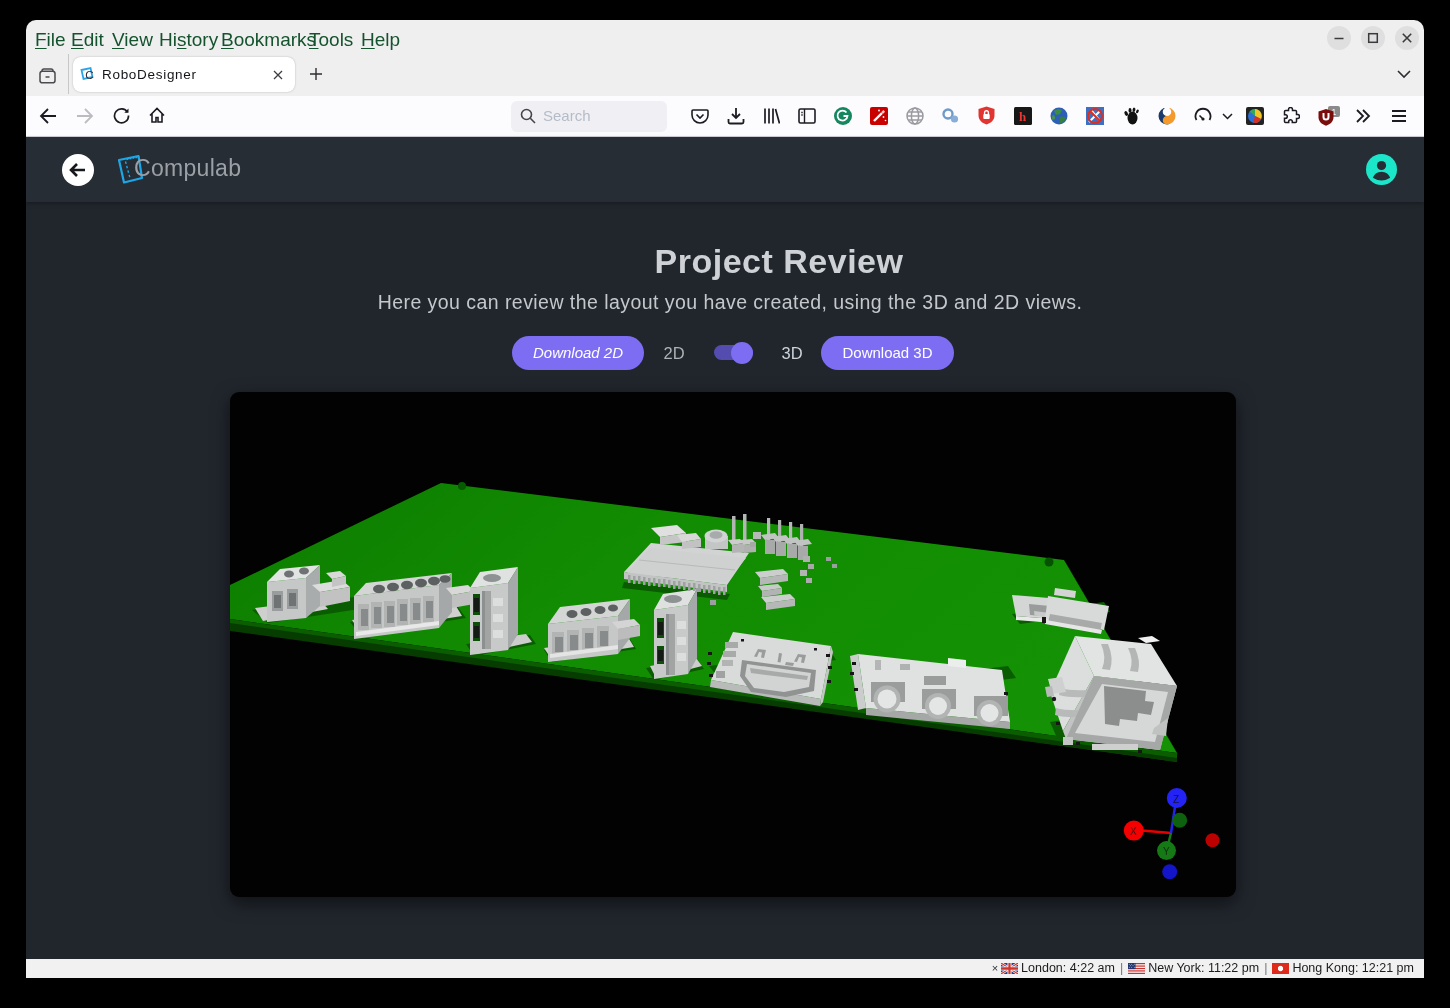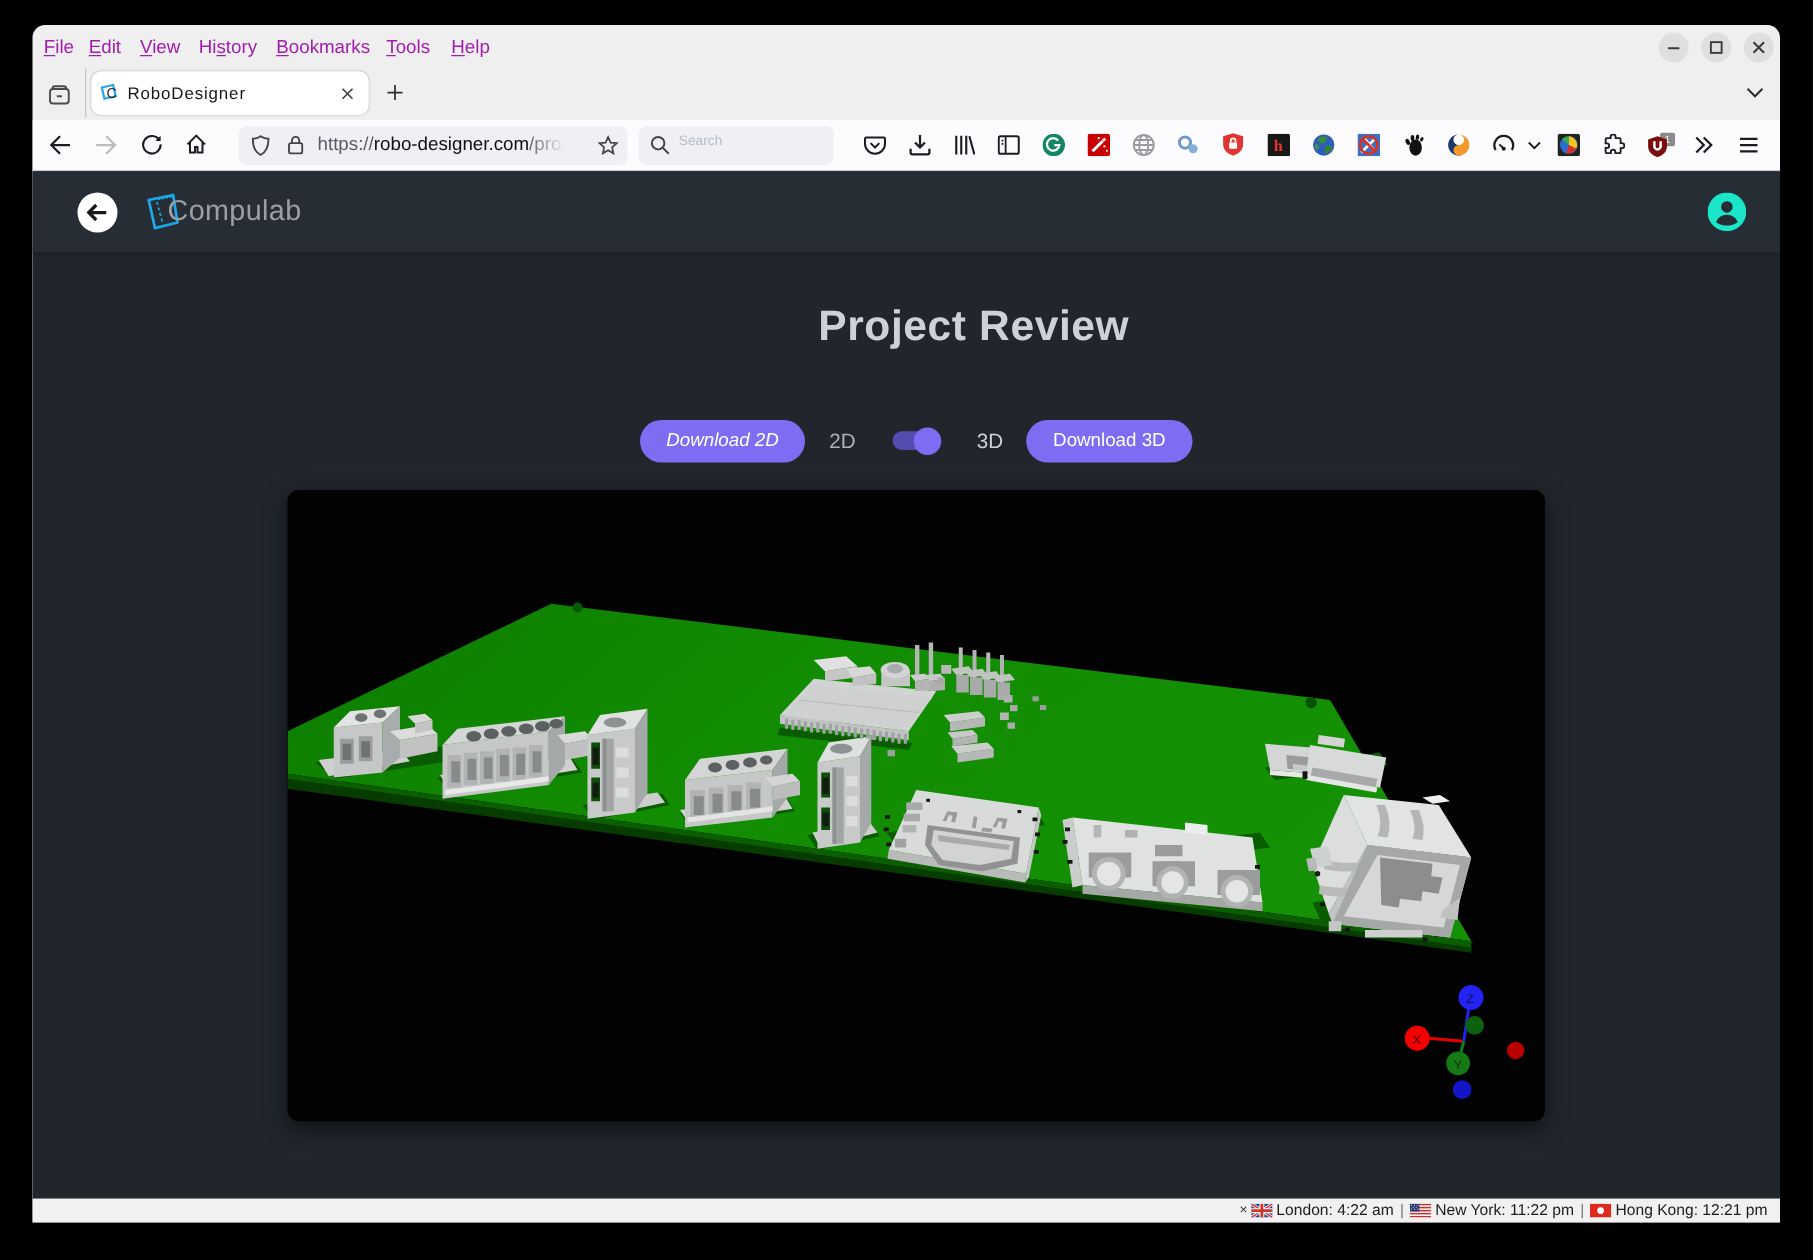--- a/index.html
+++ b/index.html
@@ -3,21 +3,21 @@
 <meta charset="utf-8">
 <style>
   * { margin:0; padding:0; box-sizing:border-box; }
   html,body { width:1450px; height:1008px; background:#000; overflow:hidden;
     font-family:"Liberation Sans", sans-serif; }
   .abs { position:absolute; }
   #win { position:absolute; left:26px; top:20px; width:1398px; height:958px;
     background:#f0eff0; border-radius:10px 10px 0 0; overflow:hidden; }
   
   #menubar { position:absolute; left:0; top:0; width:100%; height:32px; }
-  .menu { position:absolute; top:9px; font-size:15px; color:#a21caf; }
+  .menu { position:absolute; top:9px; font-size:19px; color:#14532d; }
   .menu u { text-decoration-thickness:1px; text-underline-offset:2px; }
   .winbtn { position:absolute; top:6px; width:24px; height:24px; border-radius:50%;
     background:#e0dfe0; color:#3a393c; text-align:center; }
   
   #tabstrip { position:absolute; left:0; top:32px; width:100%; height:44px; }
   #tab { position:absolute; left:47px; top:5px; width:222px; height:35px; background:#fff;
     border-radius:8px; box-shadow:0 0 2px rgba(0,0,0,.25); }
   #tabtitle { position:absolute; left:29px; top:10px; font-size:13.5px; color:#15141a; letter-spacing:0.7px; }
   
   #toolbar { position:absolute; left:0; top:76px; width:100%; height:41px; background:#fcfcfe;
@@ -97,39 +97,26 @@
     <svg class="abs" style="left:50px;top:12px" width="18" height="16" viewBox="0 0 18 16">
         <path d="M9 1l7 7-7 7M15.7 8H1" fill="none" stroke="#bcbcc0" stroke-width="1.8"></path>
       </svg>
     <svg class="abs" style="left:87px;top:11px" width="17" height="17" viewBox="0 0 17 17">
         <path d="M14.5 5.2A7 7 0 1 0 15.5 8.5" fill="none" stroke="#1c1b22" stroke-width="1.7"></path>
         <path d="M15.5 1.5v4.2h-4.2z" fill="#1c1b22"></path>
       </svg>
     <svg class="abs" style="left:122px;top:11px" width="18" height="17" viewBox="0 0 18 17">
         <path d="M2 8.5L9 1.5l7 7M4 7v8h4v-4.5h2V15h4V7" fill="none" stroke="#1c1b22" stroke-width="1.6"></path>
       </svg>
-    <div class="field" id="urlbar" style="left:165px; width:311px;">
-      <svg class="abs" style="left:10px;top:7px" width="15" height="17" viewBox="0 0 15 17">
-          <path d="M7.5 1C5.5 2.4 3.4 3 1.2 3c0 6 1.3 10.4 6.3 13 5-2.6 6.3-7 6.3-13C11.6 3 9.5 2.4 7.5 1z" fill="none" stroke="#45444a" stroke-width="1.5"></path>
-        </svg>
-      <svg class="abs" style="left:39px;top:7px" width="13" height="16" viewBox="0 0 13 16">
-          <rect x="1.2" y="6.5" width="10.6" height="8.2" rx="1.6" fill="none" stroke="#45444a" stroke-width="1.5"></rect>
-          <path d="M3.6 6.5V4.4a2.9 2.9 0 0 1 5.8 0v2.1" fill="none" stroke="#45444a" stroke-width="1.5"></path>
-        </svg>
-      <div class="abs" style="left:63px;top:6px;font-size:15px;color:#5b5b66;white-space:nowrap">https://<span style="color:#0f0f12">robo-designer.com</span><span style="background:linear-gradient(90deg,#5b5b66,#f0f0f4);-webkit-background-clip:text;background-clip:text;color:transparent">/proj</span></div>
-      <svg class="abs" style="left:287px;top:7px" width="17" height="16" viewBox="0 0 17 16">
-          <path d="M8.5 1.6l2 4.5 4.9.5-3.7 3.3 1 4.8-4.2-2.5-4.2 2.5 1-4.8L1.6 6.6l4.9-.5z" fill="none" stroke="#45444a" stroke-width="1.4"></path>
-        </svg>
-    </div>
     <div class="field" id="searchbar" style="left:485px; width:156px;">
       <svg class="abs" style="left:9px;top:7px" width="16" height="16" viewBox="0 0 16 16">
           <circle cx="6.5" cy="6.5" r="5" fill="none" stroke="#45444a" stroke-width="1.6"></circle>
           <path d="M10.3 10.3L15 15" stroke="#45444a" stroke-width="1.6"></path>
         </svg>
-      <div class="abs" style="left:32px;top:6px;font-size:11px;color:#b4bcc8">Search</div>
+      <div class="abs" style="left:32px;top:6px;font-size:15px;color:#b4bcc8">Search</div>
     </div>
     <div id="exticons">
 
       <svg class="abs" style="left:665px;top:12px" width="18" height="17" viewBox="0 0 18 17">
           <path d="M2 2h14a1 1 0 0 1 1 1v4a8 8 0 0 1-16 0V3a1 1 0 0 1 1-1z" fill="none" stroke="#1c1b22" stroke-width="1.6"></path>
           <path d="M5.5 6.5L9 10l3.5-3.5" fill="none" stroke="#1c1b22" stroke-width="1.6"></path>
         </svg>
 
       <svg class="abs" style="left:701px;top:11px" width="18" height="18" viewBox="0 0 18 18">
           <path d="M9 1v9M5 7l4 4 4-4" fill="none" stroke="#1c1b22" stroke-width="1.8"></path>
@@ -257,20 +244,21 @@
         <path d="M10.5 5.4l1.8-.35M13.5 4.8l1.8-.35M16.5 4.2l1.8-.35M19.5 3.7l1.8-.35" stroke="#1ba7e8" stroke-width="1.5"></path>
       </svg>
       <div class="abs" style="left:108px;top:18px;font-size:23px;color:#9aa0a5;letter-spacing:0.3px">Compulab</div>
       <svg class="abs" style="left:1340px;top:17px" width="31" height="31" viewBox="0 0 31 31">
         <circle cx="15.5" cy="15.5" r="15.5" fill="#1ce6ca"></circle>
         <circle cx="15.5" cy="11.5" r="4.6" fill="#272d34"></circle>
         <path d="M6.8 23.8a9.3 9.3 0 0 1 17.4 0 15.5 15.5 0 0 1-17.4 0z" fill="#272d34"></path>
       </svg>
     </div>
     <div id="h1">Project Review</div>
+    <div id="sub">Here you can review the layout you have created, using the 3D and 2D views.</div>
     <div class="dlbtn" style="left:486px; width:132px;font-style:italic;">Download 2D</div>
     <div class="abs" style="left:618px;top:207px;width:60px;text-align:center;font-size:16.5px;color:#aeb2b6">2D</div>
     <div class="abs" style="left:688px;top:208px;width:39px;height:15px;border-radius:7.5px;background:#544cae"></div>
     <div class="abs" style="left:705px;top:205px;width:22px;height:22px;border-radius:50%;background:#7c6df2"></div>
     <div class="abs" style="left:736px;top:207px;width:60px;text-align:center;font-size:16.5px;color:#cdd3da">3D</div>
     <div class="dlbtn" style="left:795px; width:133px;">Download 3D</div>
     <div id="c3d" style="position:absolute; left:204px; top:255px; width:1006px; height:505px;
       background:#020202; border-radius:9px; box-shadow:0 6px 18px rgba(0,0,0,.55); overflow:hidden;">
     <svg width="1006" height="505" viewBox="0 0 1006 505">
       <defs>

